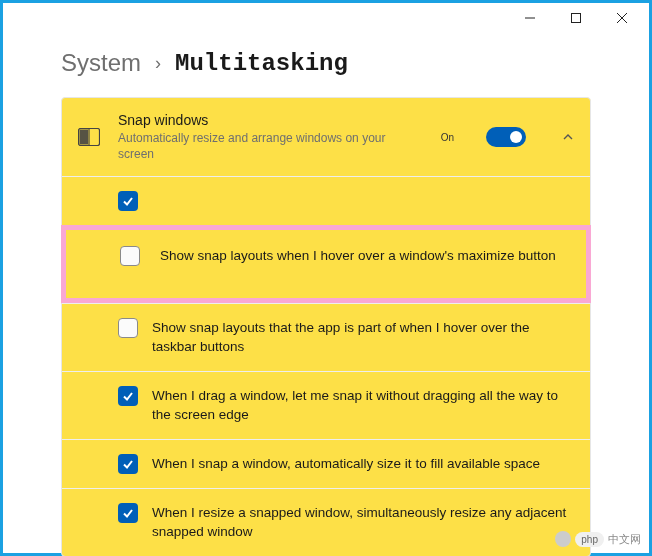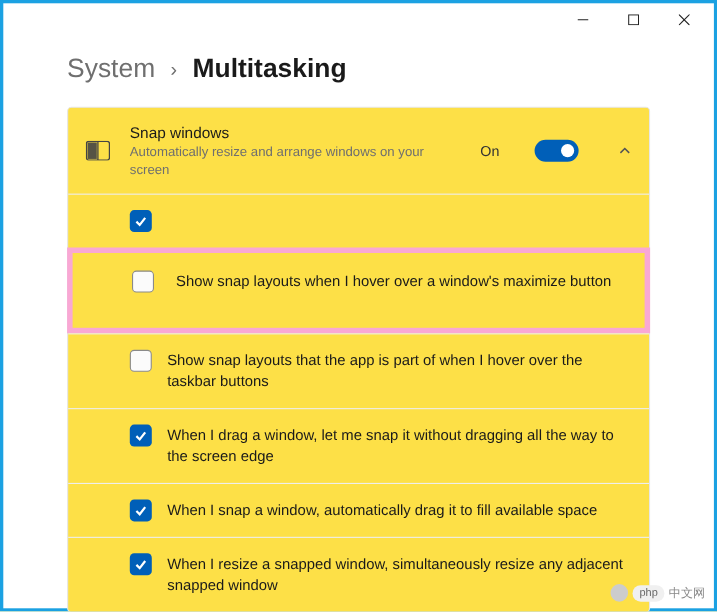--- a/index.html
+++ b/index.html
@@ -35,38 +35,38 @@
       color: #222;
     }
     .breadcrumb {
       display: flex;
       align-items: center;
       gap: 14px;
       padding: 16px 58px 20px 58px;
     }
     .crumb-parent { font-size: 24px; font-weight: 400; color: #6f6f6f; }
     .crumb-sep { font-size: 18px; color: #6f6f6f; }
-    .crumb-current { font-size: 24px; font-weight: 600; color: #1a1a1a; }
+    .crumb-current { font-size: 24px; font-weight: 600; color: #1a1a1a; font-family: Liberation Mono, monospace; }
     .content { padding: 0 58px; }
     .card {
       border: 1px solid #e6e6e6;
       border-radius: 4px;
       background: #fde047;
     }
     .card-header {
       display: flex;
       align-items: center;
       padding: 14px 16px;
       gap: 18px;
     }
     .hdr-icon { width: 22px; height: 18px; flex-shrink: 0; }
     .hdr-text { flex: 1; }
     .hdr-title { font-size: 14px; font-weight: 400; color: #1a1a1a; margin-bottom: 2px; }
     .hdr-desc { font-size: 12px; color: #6f6f6f; line-height: 1.35; max-width: 320px; }
-    .hdr-state { font-size: 13px; color: #333; margin-right: 14px; }
+    .hdr-state { font-size: 10px; color: #333; margin-right: 14px; }
     .toggle {
       width: 40px; height: 20px; border-radius: 10px;
       background: #005fb8; position: relative; flex-shrink: 0;
     }
     .toggle-knob {
       width: 12px; height: 12px; border-radius: 50%;
       background: #fff; position: absolute; top: 4px; right: 4px;
     }
     .chevron { width: 12px; height: 12px; margin-left: 18px; flex-shrink: 0; }
     .option {
@@ -175,21 +175,21 @@
               </svg>
             </div>
             <span class="option-label">When I drag a window, let me snap it without dragging all the way to the screen edge</span>
           </div>
           <div class="option">
             <div class="checkbox checked">
               <svg class="check-mark" viewBox="0 0 12 12">
                 <polyline points="2,6.5 5,9.5 10,3" fill="none" stroke="#fff" stroke-width="2"></polyline>
               </svg>
             </div>
-            <span class="option-label">When I snap a window, automatically drag it to fill available space</span>
+            <span class="option-label">When I snap a window, automatically size it to fill available space</span>
           </div>
           <div class="option">
             <div class="checkbox checked">
               <svg class="check-mark" viewBox="0 0 12 12">
                 <polyline points="2,6.5 5,9.5 10,3" fill="none" stroke="#fff" stroke-width="2"></polyline>
               </svg>
             </div>
             <span class="option-label">When I resize a snapped window, simultaneously resize any adjacent snapped window</span>
           </div>
         </div>

